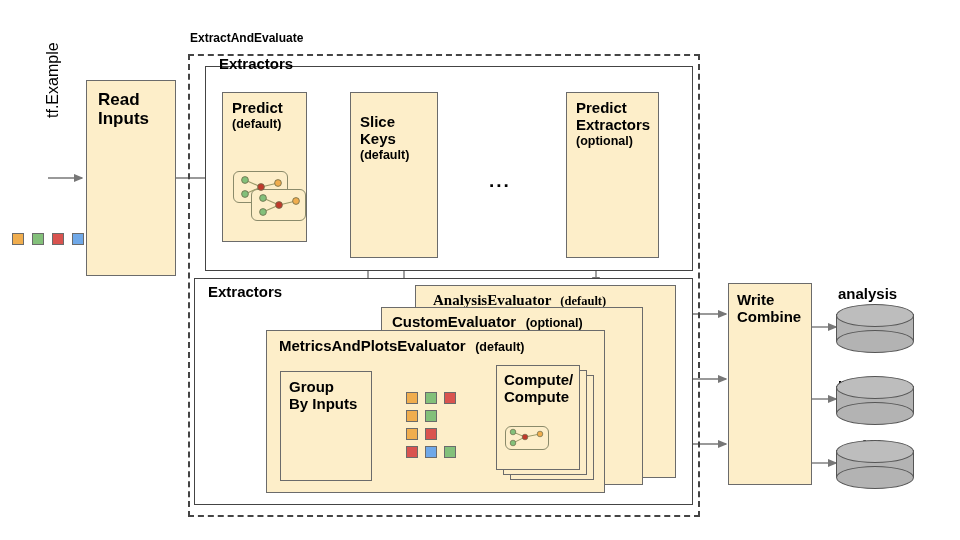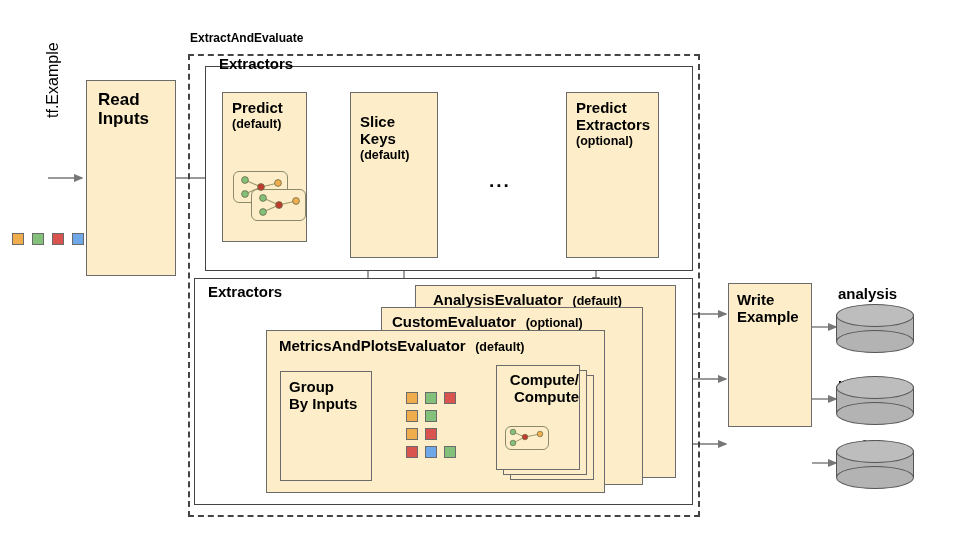--- a/index.html
+++ b/index.html
@@ -164,21 +164,21 @@
       <div class="t-md">Predict</div>
       <div class="t-md">Extractors</div>
       <div class="t-sm">(optional)</div>
     </div>
   </div>
 
   <div class="abs solid-group" style="left:194px;top:278px;width:499px;height:227px;"></div>
   <div class="abs group-label t-md" style="left:208px;top:284px;">Extractors</div>
 
   <div class="abs stack" style="left:415px;top:285px;width:261px;height:193px;">
-    <div style="padding:5px 0 0 17px;white-space:nowrap;">
+    <div style="padding:5px 0 0 17px;white-space:nowrap;font-family:Liberation Serif, serif;">
       <span class="t-md">AnalysisEvaluator</span>
       <span class="t-sm" style="margin-left:5px;">(default)</span>
     </div>
   </div>
 
   <div class="abs stack" style="left:381px;top:307px;width:262px;height:178px;">
     <div style="padding:5px 0 0 10px;white-space:nowrap;">
       <span class="t-md">CustomEvaluator</span>
       <span class="t-sm" style="margin-left:5px;">(optional)</span>
     </div>
@@ -215,21 +215,21 @@
     <div class="chip-row">
       <span class="chip" style="background:#d9534f"></span>
       <span class="chip" style="background:#6fa8e8"></span>
       <span class="chip" style="background:#83c07a"></span>
     </div>
   </div>
 
   <div class="abs node" style="left:510px;top:375px;width:84px;height:105px;"></div>
   <div class="abs node" style="left:503px;top:370px;width:84px;height:105px;"></div>
   <div class="abs node" style="left:496px;top:365px;width:84px;height:105px;">
-    <div class="t-md" style="padding:6px 0 0 7px;text-align:right;">
+    <div class="t-md" style="padding:6px 0 0 7px;">
       <div>Compute/</div>
       <div>Compute</div>
     </div>
     <div>
       <div class="mini-card" style="left:8px;top:60px;width:42px;height:22px;"></div>
       <svg width="84" height="105" style="position:absolute;left:0;top:0;">
         <g stroke="#9a9a6a" stroke-width="1" fill="none">
           <line x1="16" y1="66" x2="28" y2="71"></line>
             <line x1="16" y1="77" x2="28" y2="71"></line>
           <line x1="28" y1="71" x2="43" y2="68"></line>
@@ -237,24 +237,24 @@
         <g stroke="#6b6b4a" stroke-width="0.7">
           <circle cx="16" cy="66" r="2.8" fill="#83c07a"></circle>
           <circle cx="16" cy="77" r="2.8" fill="#83c07a"></circle>
           <circle cx="28" cy="71" r="2.8" fill="#c0392b"></circle>
           <circle cx="43" cy="68" r="2.8" fill="#f0ad4e"></circle>
         </g>
       </svg>
     </div>
   </div>
 
-  <div class="abs node" style="left:728px;top:283px;width:84px;height:144px;">
+  <div class="abs node" style="left:728px;top:283px;width:84px;height:202px;">
     <div class="t-md" style="padding:8px 0 0 8px;">
       <div>Write</div>
-      <div>Example</div>
+      <div>Combine</div>
     </div>
   </div>
 
   <div class="abs caption" style="left:838px;top:285px;">analysis</div>
   <div>
     <div class="cyl-body" style="left:836px;top:314px;width:76px;height:27px;"></div>
     <div class="cyl-bot" style="left:836px;top:330px;width:76px;height:21px;"></div>
     <div class="cyl-top" style="left:836px;top:304px;width:76px;height:21px;"></div>
   </div>
 

